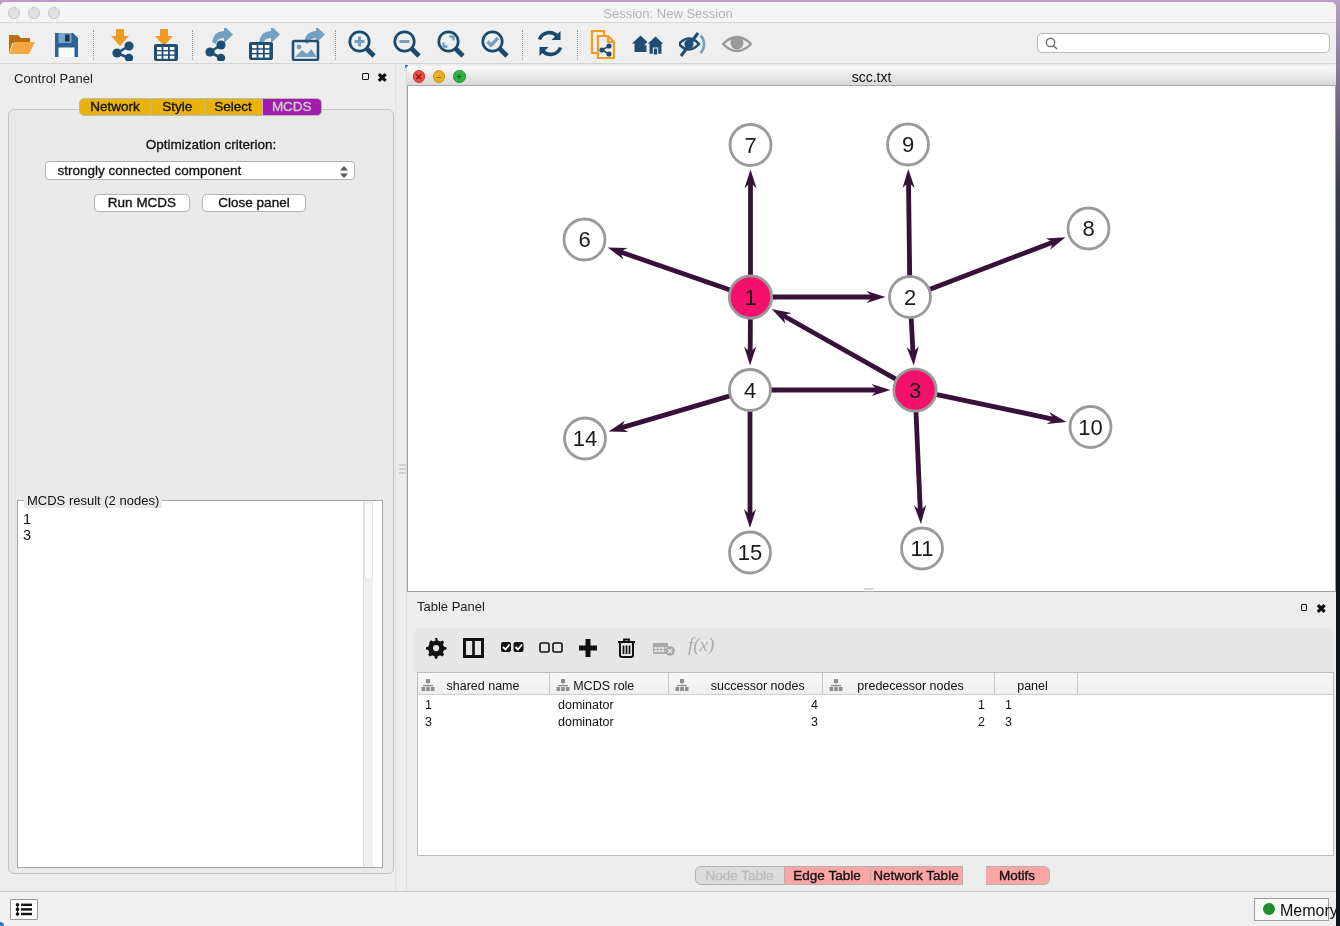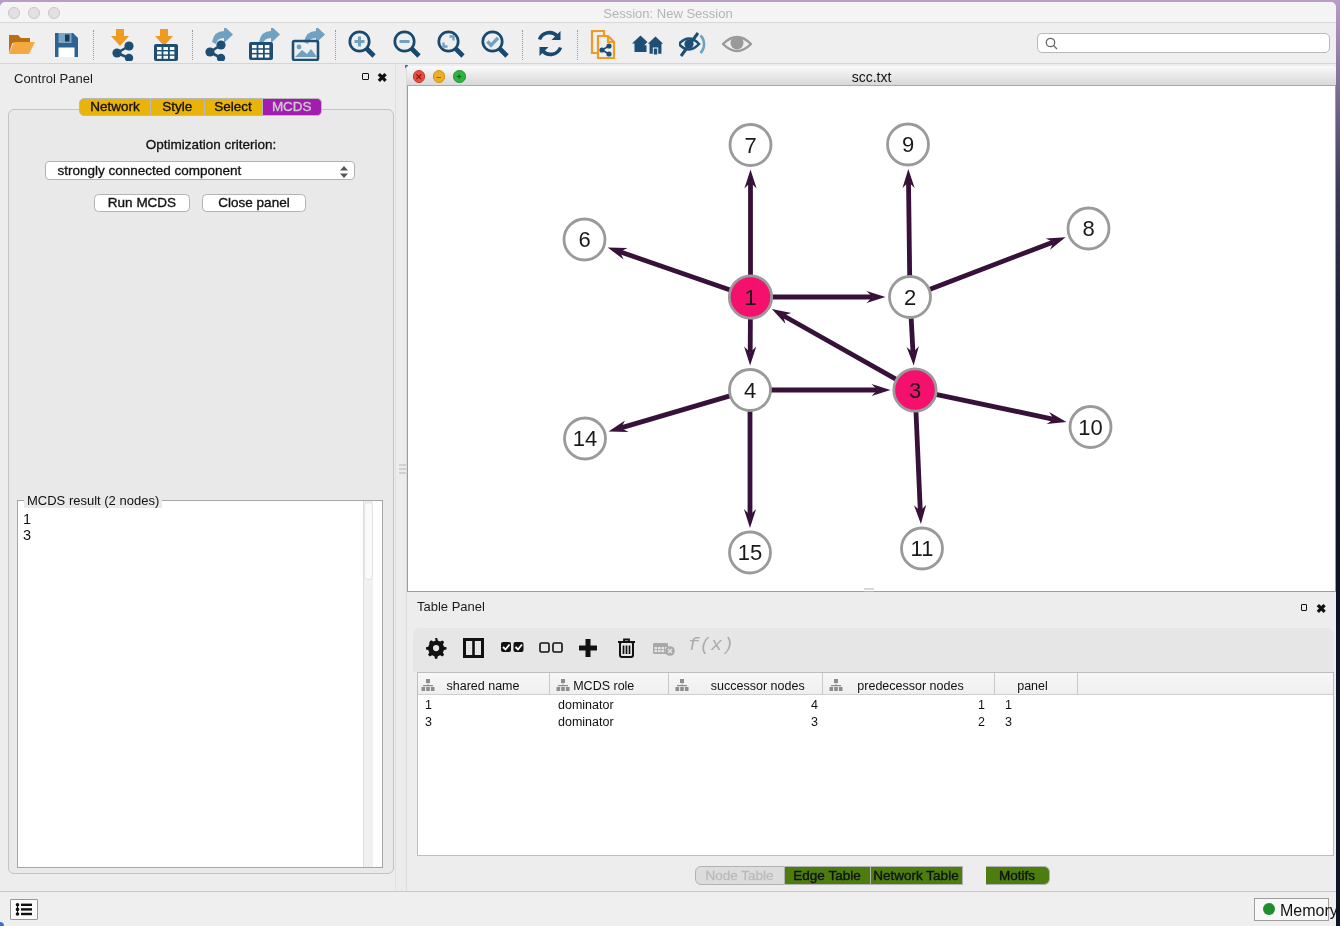--- a/index.html
+++ b/index.html
@@ -26,27 +26,27 @@
 #fsscroll{position:absolute;left:363px;top:501px;width:10px;height:366px;background:#f0f0f0;border-left:1px solid #dcdcdc}
 #fsthumb{position:absolute;left:364px;top:502px;width:9px;height:78px;background:#fafafa;border:1px solid #e3e3e3;border-radius:4px}
 #divider{position:absolute;left:395px;top:64px;width:12px;height:827px;background:#ececec;border-left:1px solid #e0e0e0;border-right:1px solid #dcdcdc}
 #frame{position:absolute;left:407px;top:66px;width:929px;height:526px;border:1px solid #9d9d9d;background:#fff}
 #ftitle{position:absolute;left:407px;top:66px;width:929px;height:20px;background:linear-gradient(#fafafa,#d8d8d8);border-bottom:1px solid #aaa;border-radius:1px}
 .fl{position:absolute;top:70px;width:12.5px;height:12.5px;border-radius:50%;font-size:9px;text-align:center;line-height:12px}
 #ftext{position:absolute;left:407px;top:69px;width:929px;text-align:center;font-size:14px;color:#111;font-weight:500}
 #tpanel{position:absolute;left:407px;top:592px;width:929px;height:299px;background:#ededed}
 #tp-head{position:absolute;left:417px;top:599px;font-size:13px;color:#1c1c1c}
 #tp-tool{position:absolute;left:412.5px;top:628px;width:921px;height:43.5px;background:#e6e6e6;border-radius:7px 7px 0 0}
-#fx{position:absolute;left:688px;top:634px;font-family:Liberation Mono, monospace;font-style:italic;font-size:19px;color:#ababab}
+#fx{position:absolute;left:688px;top:634px;font-family:Liberation Serif, serif;font-style:italic;font-size:19px;color:#ababab}
 #ttable{position:absolute;left:417px;top:671.5px;width:917px;height:184px;background:#fff;border:1px solid #bdbdbd}
 #thead{position:absolute;left:418px;top:672.5px;width:915px;height:22px;background:linear-gradient(#f7f7f7,#efefef);border-bottom:1px solid #cfcfcf}
 .hlab{position:absolute;top:679px;font-size:12.5px;color:#111;text-align:center}
 .vsep{position:absolute;top:673px;height:21px;width:0;border-left:1px solid #c9c9c9}
 .cell{position:absolute;font-size:12.5px;color:#111}
-.btab{position:absolute;top:866px;height:19px;background:#4d7c0f;border:1px solid #b2b2b2;font-size:13.5px;color:#111;text-align:center;line-height:18px;-webkit-text-stroke:0.35px}
+.btab{position:absolute;top:866px;height:19px;background:#fca5a5;border:1px solid #b2b2b2;font-size:13.5px;color:#111;text-align:center;line-height:18px;-webkit-text-stroke:0.35px}
 #sbar{position:absolute;left:0;top:891px;width:1336px;height:35px;background:#efefef;border-top:1px solid #c8c8c8}
 #lbtn{position:absolute;left:10px;top:898.5px;width:28px;height:21px;background:#fbfbfb;border:1px solid #989898;border-radius:1px}
 #mem{position:absolute;left:1254px;top:897.5px;width:74.5px;height:23px;background:#f8f8f8;border:1px solid #9e9e9e;font-size:16px;color:#111}
 .nlab{font-family:"Liberation Sans",sans-serif;font-size:22px;fill:#1a1a1a;text-anchor:middle}
 </style></head><body>
 <div id="win"></div>
 <div id="titlebar"></div>
 <div class="tl" style="left:8.2px"></div>
 <div class="tl" style="left:28.2px"></div>
 <div class="tl" style="left:48.2px"></div>

